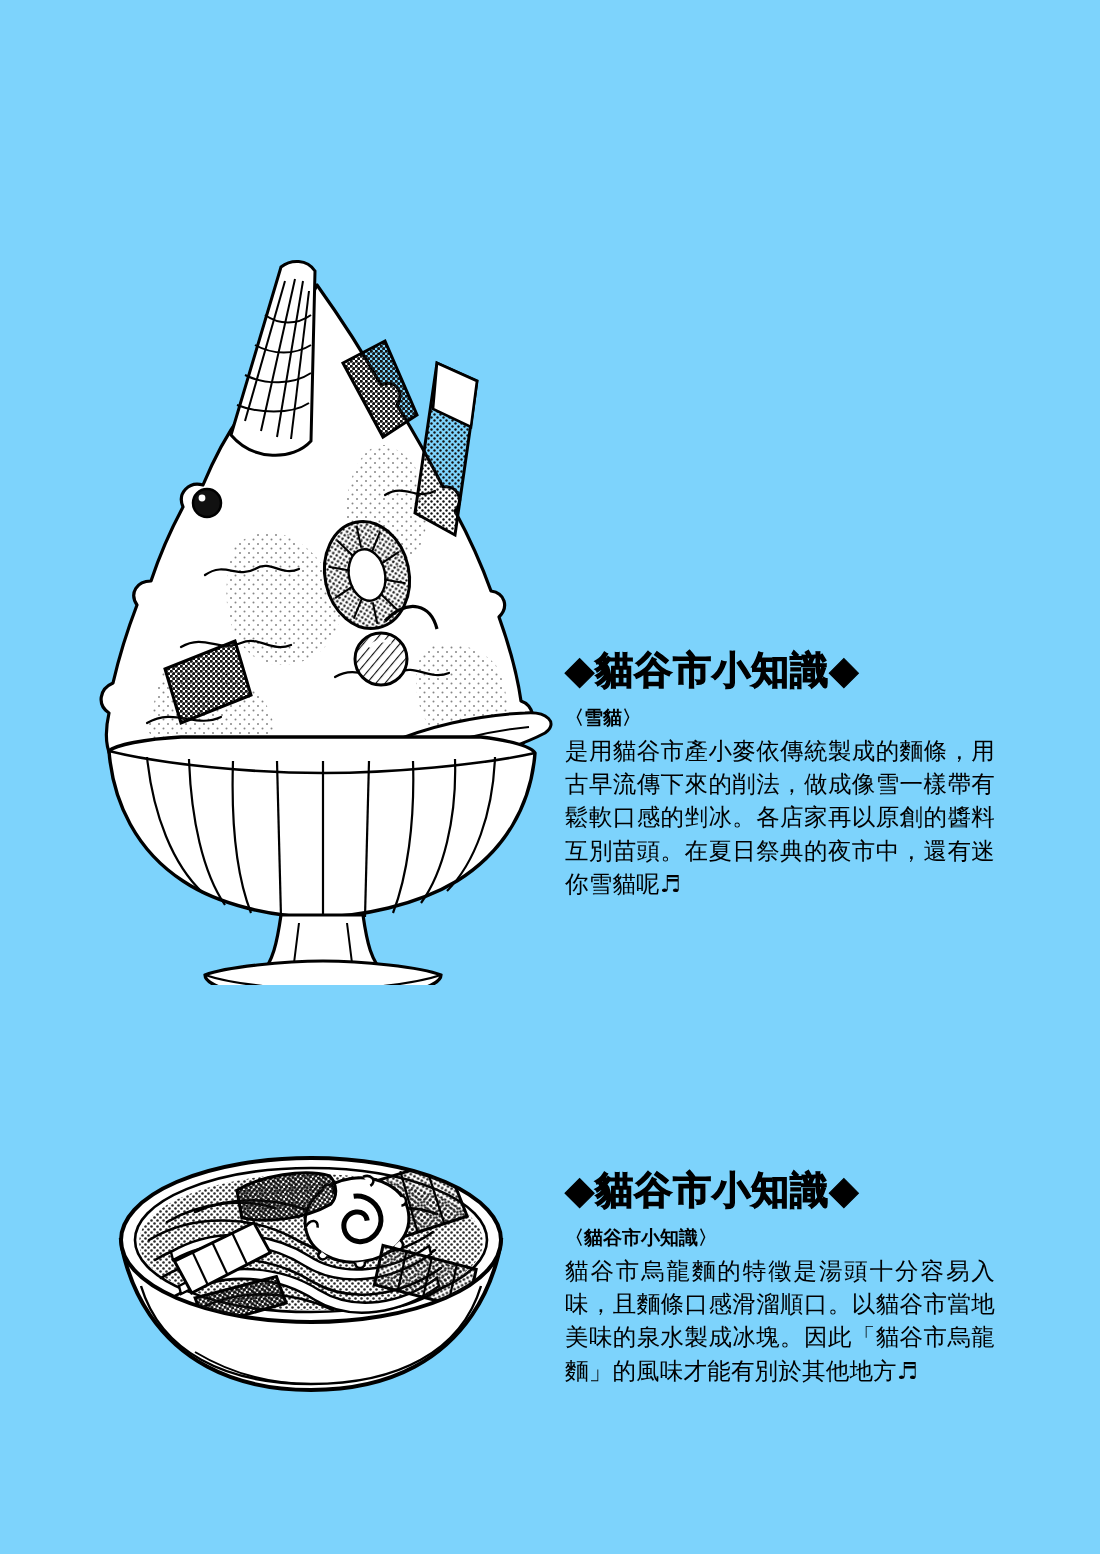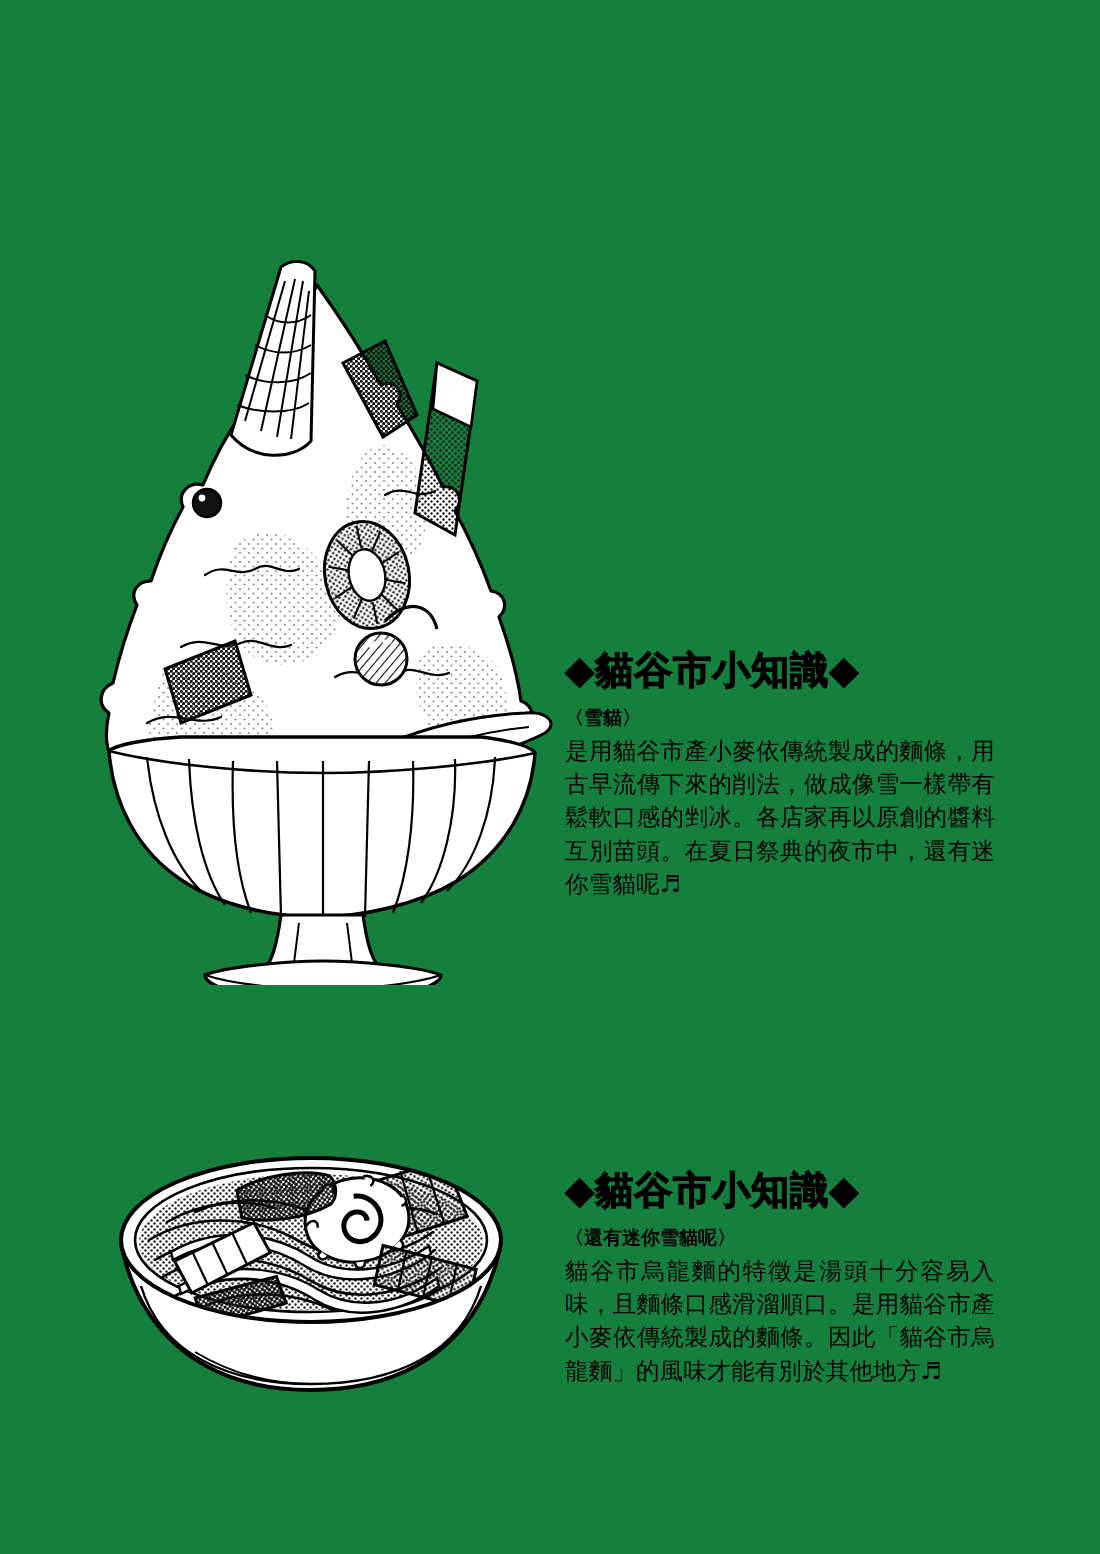--- a/index.html
+++ b/index.html
@@ -12,21 +12,21 @@
     height: 1554px;
     position: relative;
     overflow: hidden;
     font-family: "Liberation Sans", sans-serif;
     color: #000000;
   }
 
   .page {
     position: absolute;
     inset: 0;
-    background: #15803d;
+    background: #7dd3fc;
   }
 
   
   .illus {
     position: absolute;
   }
   .illus svg { display: block; }
 
   #kakigori-illustration {
     left: 85px;
@@ -326,17 +326,17 @@
   </div>
 
   <div class="info-block" id="info-block-snowcat">
     <h2 class="info-heading">◆貓谷市小知識◆</h2>
     <h3 class="info-subtitle">〈雪貓〉</h3>
     <p class="info-body">是用貓谷市產小麥依傳統製成的麵條，用古早流傳下來的削法，做成像雪一樣帶有鬆軟口感的剉冰。各店家再以原創的醬料互別苗頭。在夏日祭典的夜市中，還有迷你雪貓呢♬</p>
   </div>
 
   <div class="info-block" id="info-block-udon">
     <h2 class="info-heading">◆貓谷市小知識◆</h2>
-    <h3 class="info-subtitle">〈還有迷你雪貓呢〉</h3>
-    <p class="info-body">貓谷市烏龍麵的特徵是湯頭十分容易入味，且麵條口感滑溜順口。是用貓谷市產小麥依傳統製成的麵條。因此「貓谷市烏龍麵」的風味才能有別於其他地方♬</p>
+    <h3 class="info-subtitle">〈貓谷市小知識〉</h3>
+    <p class="info-body">貓谷市烏龍麵的特徵是湯頭十分容易入味，且麵條口感滑溜順口。以貓谷市當地美味的泉水製成冰塊。因此「貓谷市烏龍麵」的風味才能有別於其他地方♬</p>
   </div>
 
 </div>
 
 </body></html>

